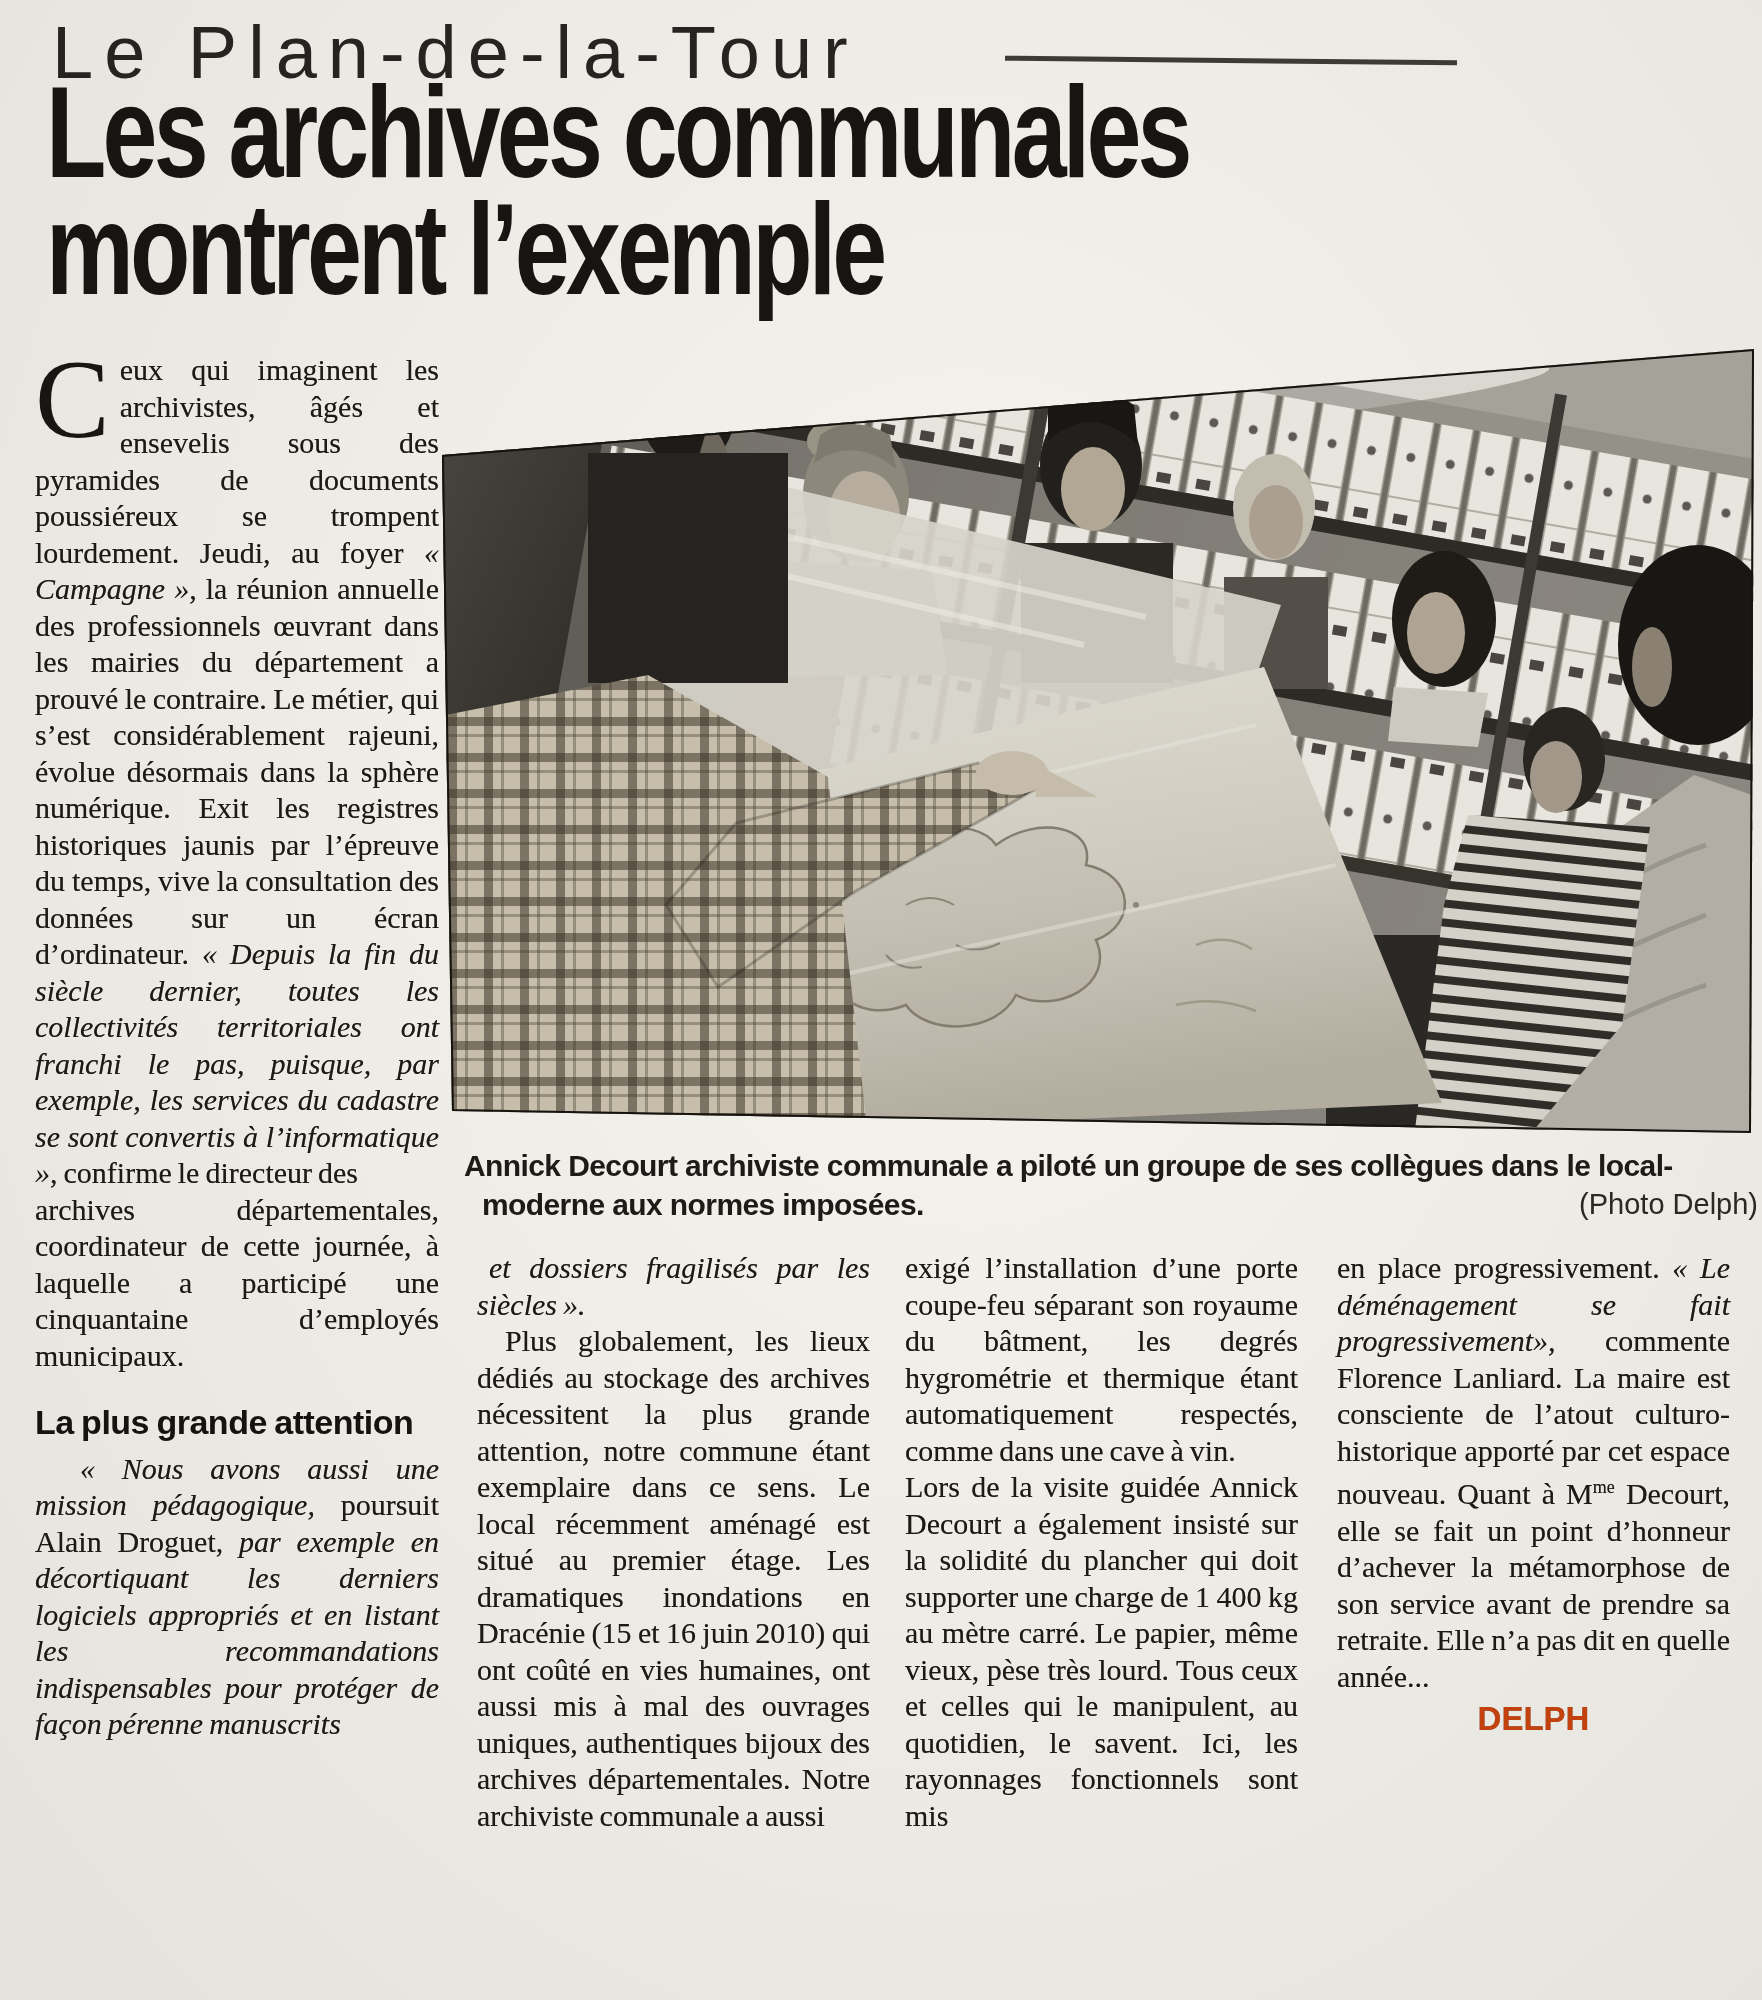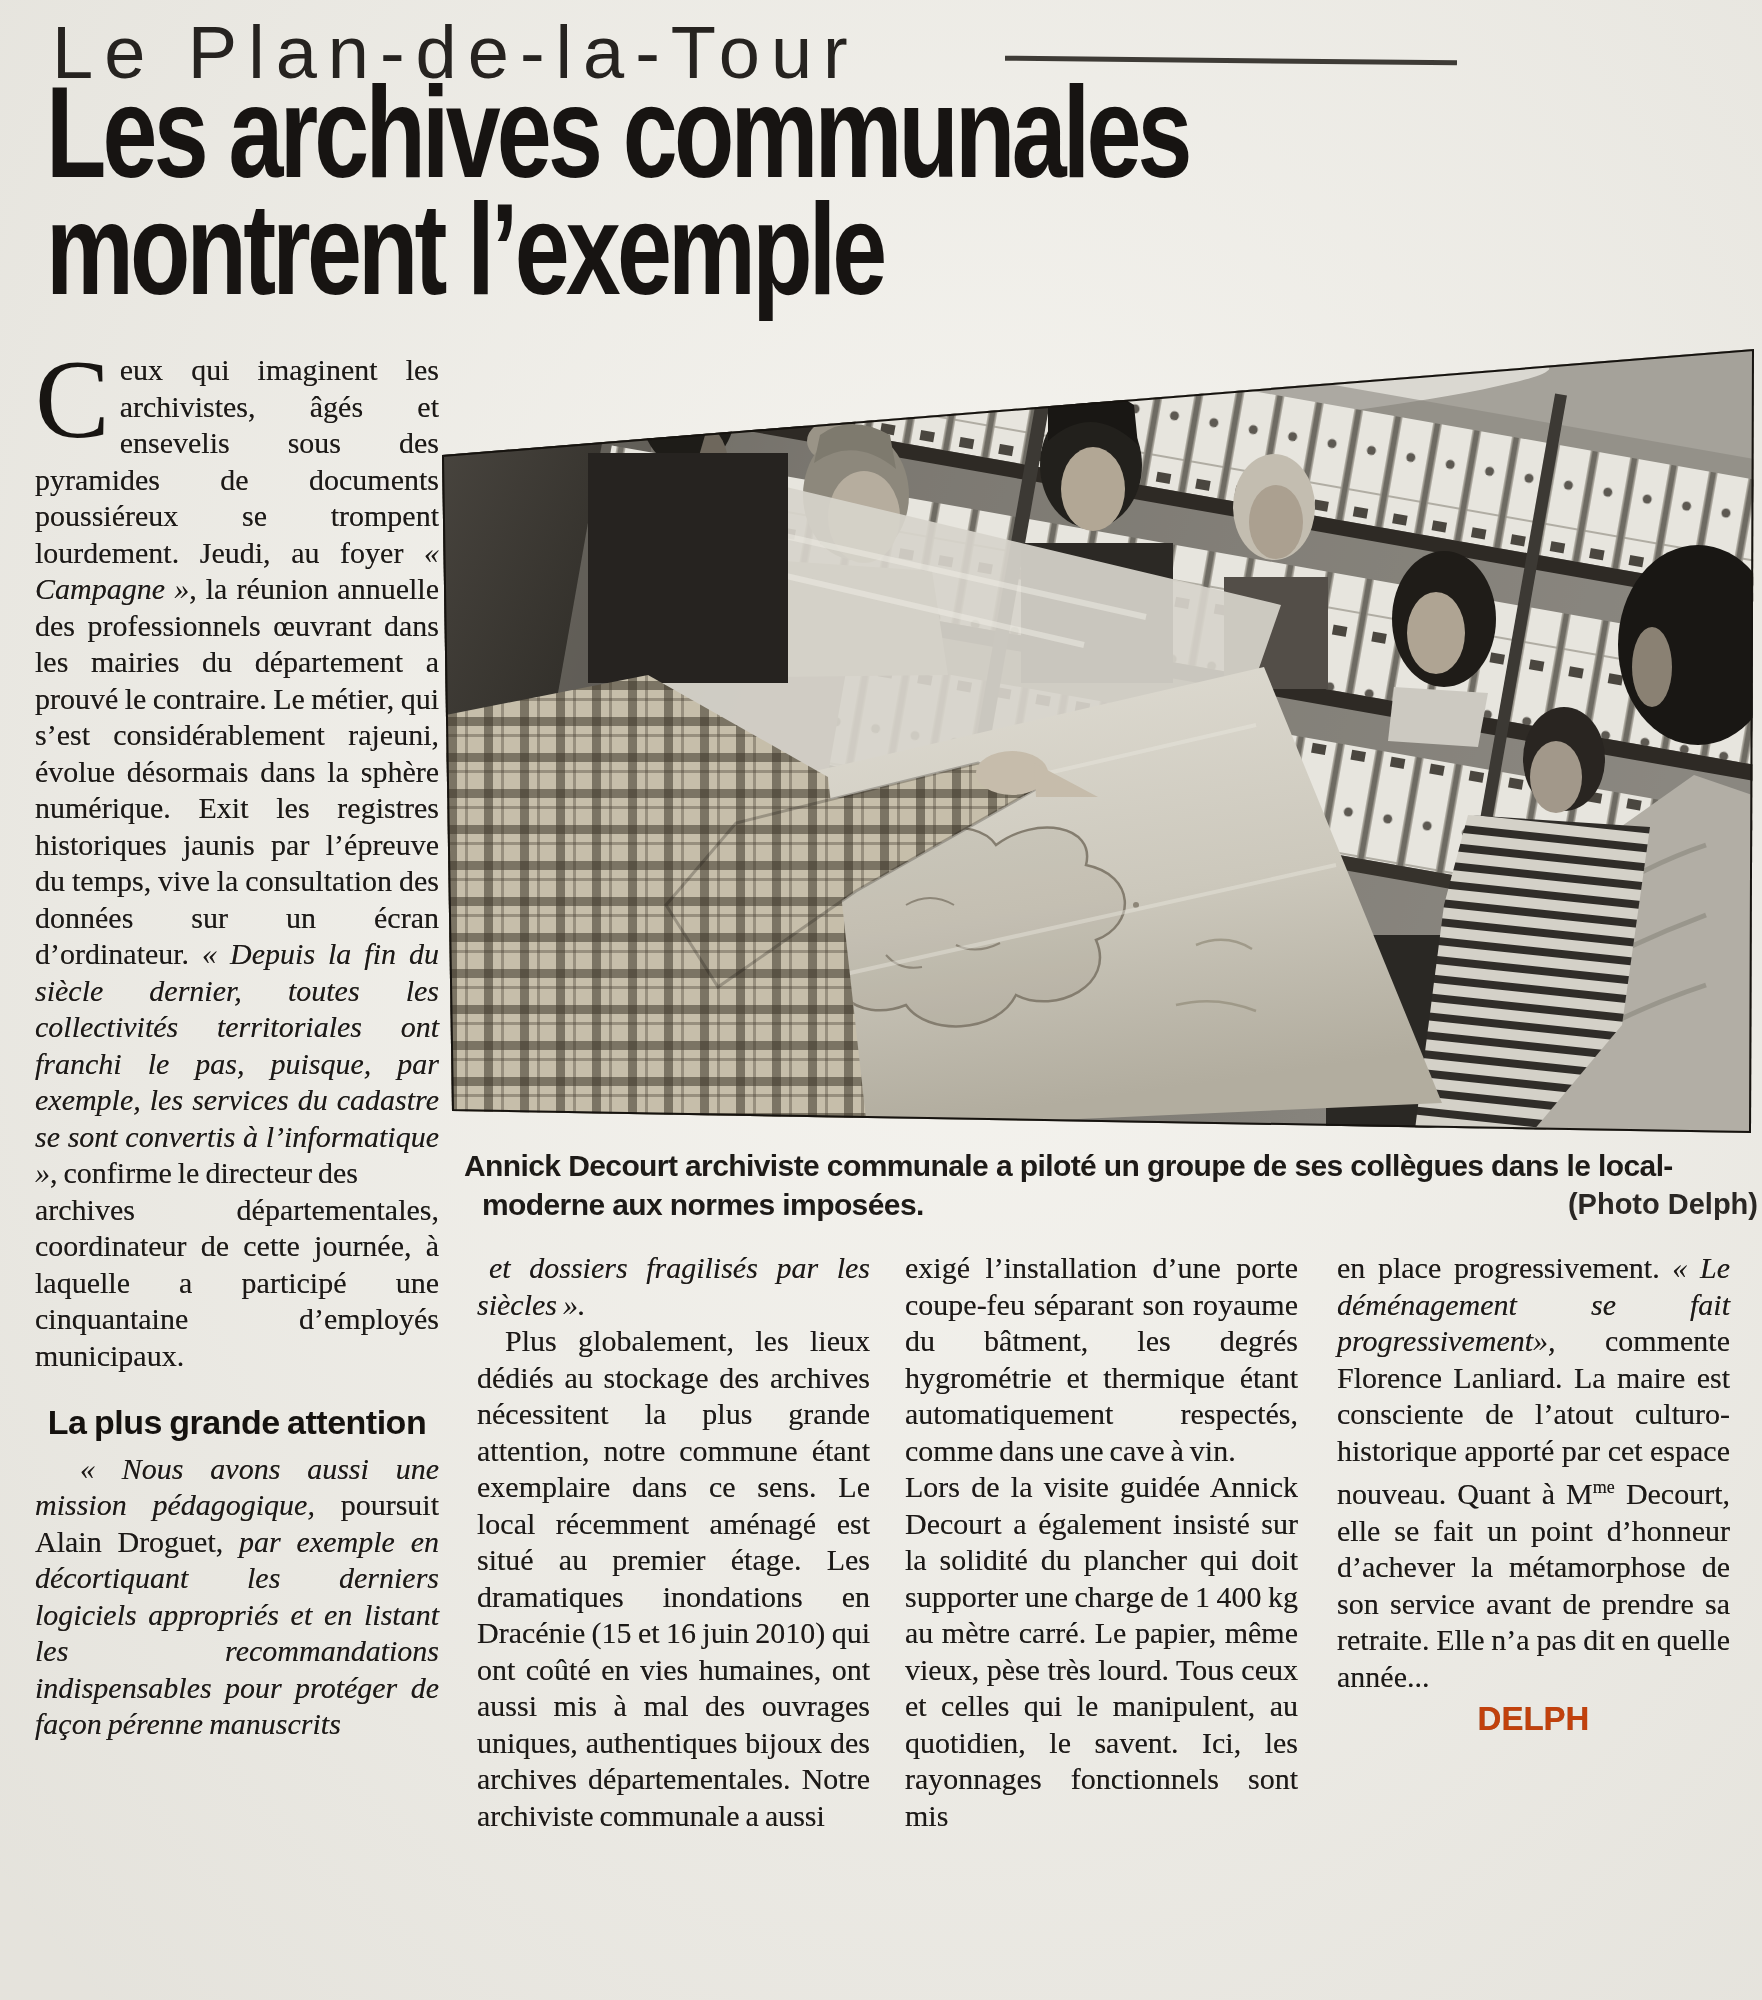--- a/index.html
+++ b/index.html
@@ -30,21 +30,21 @@
 
   .photo-frame{position:absolute;left:436px;top:345px;width:1322px;height:792px;}
 
   .caption{
     position:absolute;left:452px;top:1146px;width:1306px;
     font-family:"Liberation Sans", sans-serif;font-weight:bold;
     font-size:30px;line-height:39px;letter-spacing:-0.6px;color:#1d1a17;
   }
   .cap-line{white-space:nowrap;margin-left:12px;}
   .cap-row{display:flex;justify-content:space-between;align-items:flex-end;margin-left:30px;}
-  .credit{font-weight:bold;font-size:29px;letter-spacing:0;color:#2a2724;}
+  .credit{font-weight:normal;font-size:29px;letter-spacing:0;color:#2a2724;}
 
   .col{
     position:absolute;top:1250px;width:393px;
     font-size:30px;line-height:36.5px;text-align:justify;
     word-spacing:-1.5px;color:#1c1917;
     text-shadow:0 0 0.6px rgba(25,20,16,0.55);
   }
   .col p{margin:0;}
   .col p.indent{text-indent:28px;}
   #col1{left:35px;top:352px;width:404px;}
@@ -52,21 +52,21 @@
   #col3{left:905px;}
   #col4{left:1337px;}
 
   .dropcap{
     float:left;font-size:112px;line-height:86px;
     padding:4px 10px 0 0;color:#181512;text-shadow:none;font-weight:normal;
   }
   h3.subhead{
     font-family:"Liberation Sans", sans-serif;font-weight:bold;
     font-size:34px;margin:30px 0 10px 0;letter-spacing:-0.5px;color:#15120f;
-    text-shadow:none;text-align:center;
+    text-shadow:none;text-align:left;
   }
   .byline{
     font-family:"Liberation Sans", sans-serif;font-weight:bold;
     font-size:33px;text-align:center;margin:6px 0 12px 0;color:#c2410c;
   }
   p.footnote{
     font-family:"Liberation Sans", sans-serif;
     font-size:26px;line-height:33px;color:#36332e;
     text-shadow:none;word-spacing:0;
   }

